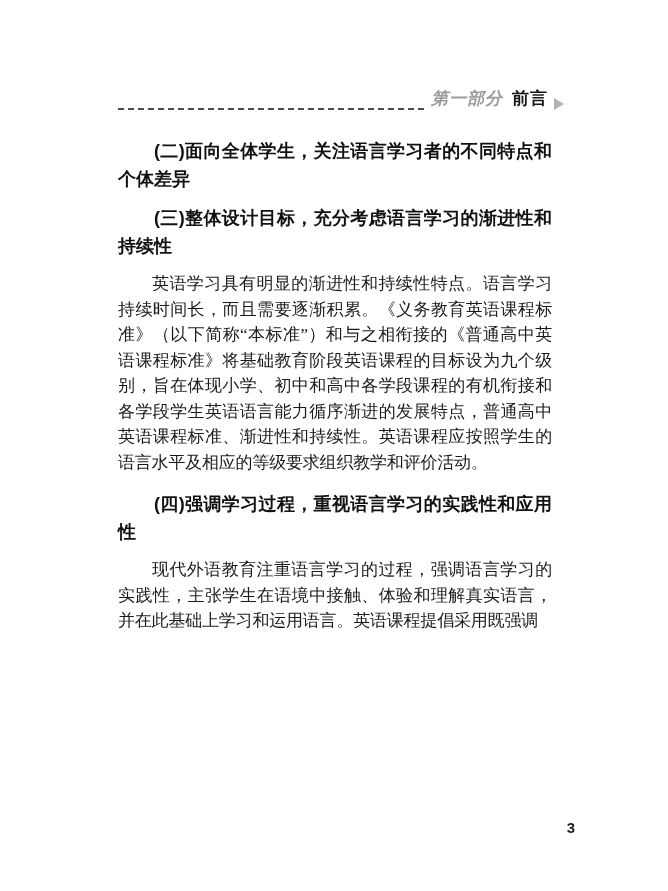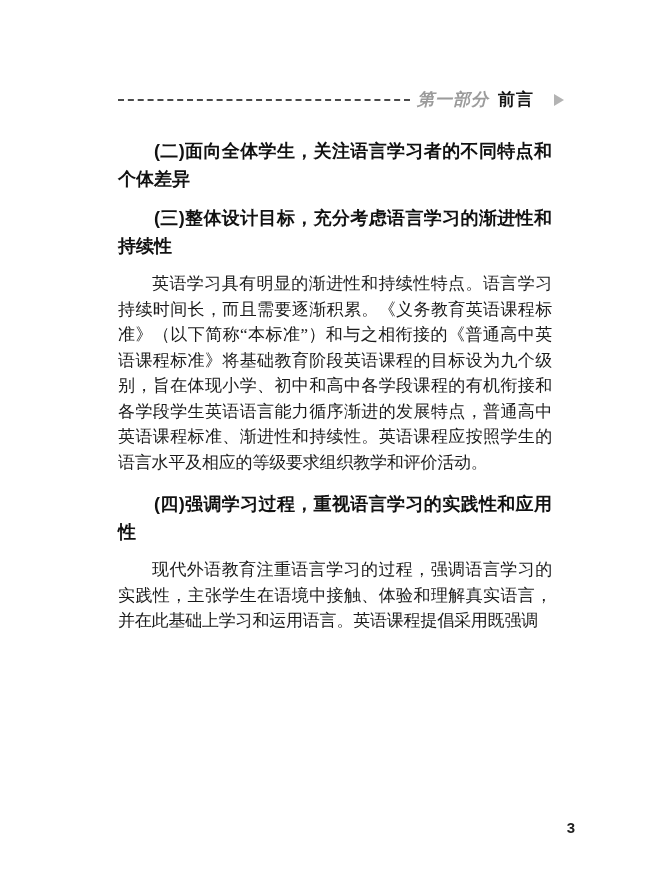--- a/index.html
+++ b/index.html
@@ -17,21 +17,21 @@
     color: #1a1a1a;
   }
   
   .header {
     position: absolute;
     left: 118px;
     right: 104px;
     top: 88px;
     height: 22px;
     display: flex;
-    align-items: center;
+    align-items: flex-end;
   }
   .header .dots {
     flex: 1 1 auto;
     height: 0;
     border-bottom: 2px dashed #4a4a4a;
     margin-right: 7px;
     margin-top: 2px;
   }
   .header .part {
     font-family: "Liberation Serif", "DejaVu Serif", serif;
@@ -42,21 +42,21 @@
     white-space: nowrap;
     margin-right: 9px;
     letter-spacing: 1px;
   }
   .header .sect {
     font-family: "Liberation Sans", "DejaVu Sans", sans-serif;
     font-weight: 900;
     font-size: 17px;
     color: #161616;
     white-space: nowrap;
-    margin-right: 20px;
+    margin-right: 6px;
     letter-spacing: 1px;
   }
   .header .tri {
     width: 0;
     height: 0;
     border-left: 10px solid #b3b3b3;
     border-top: 6px solid transparent;
     border-bottom: 6px solid transparent;
     margin-top: 1px;
   }

